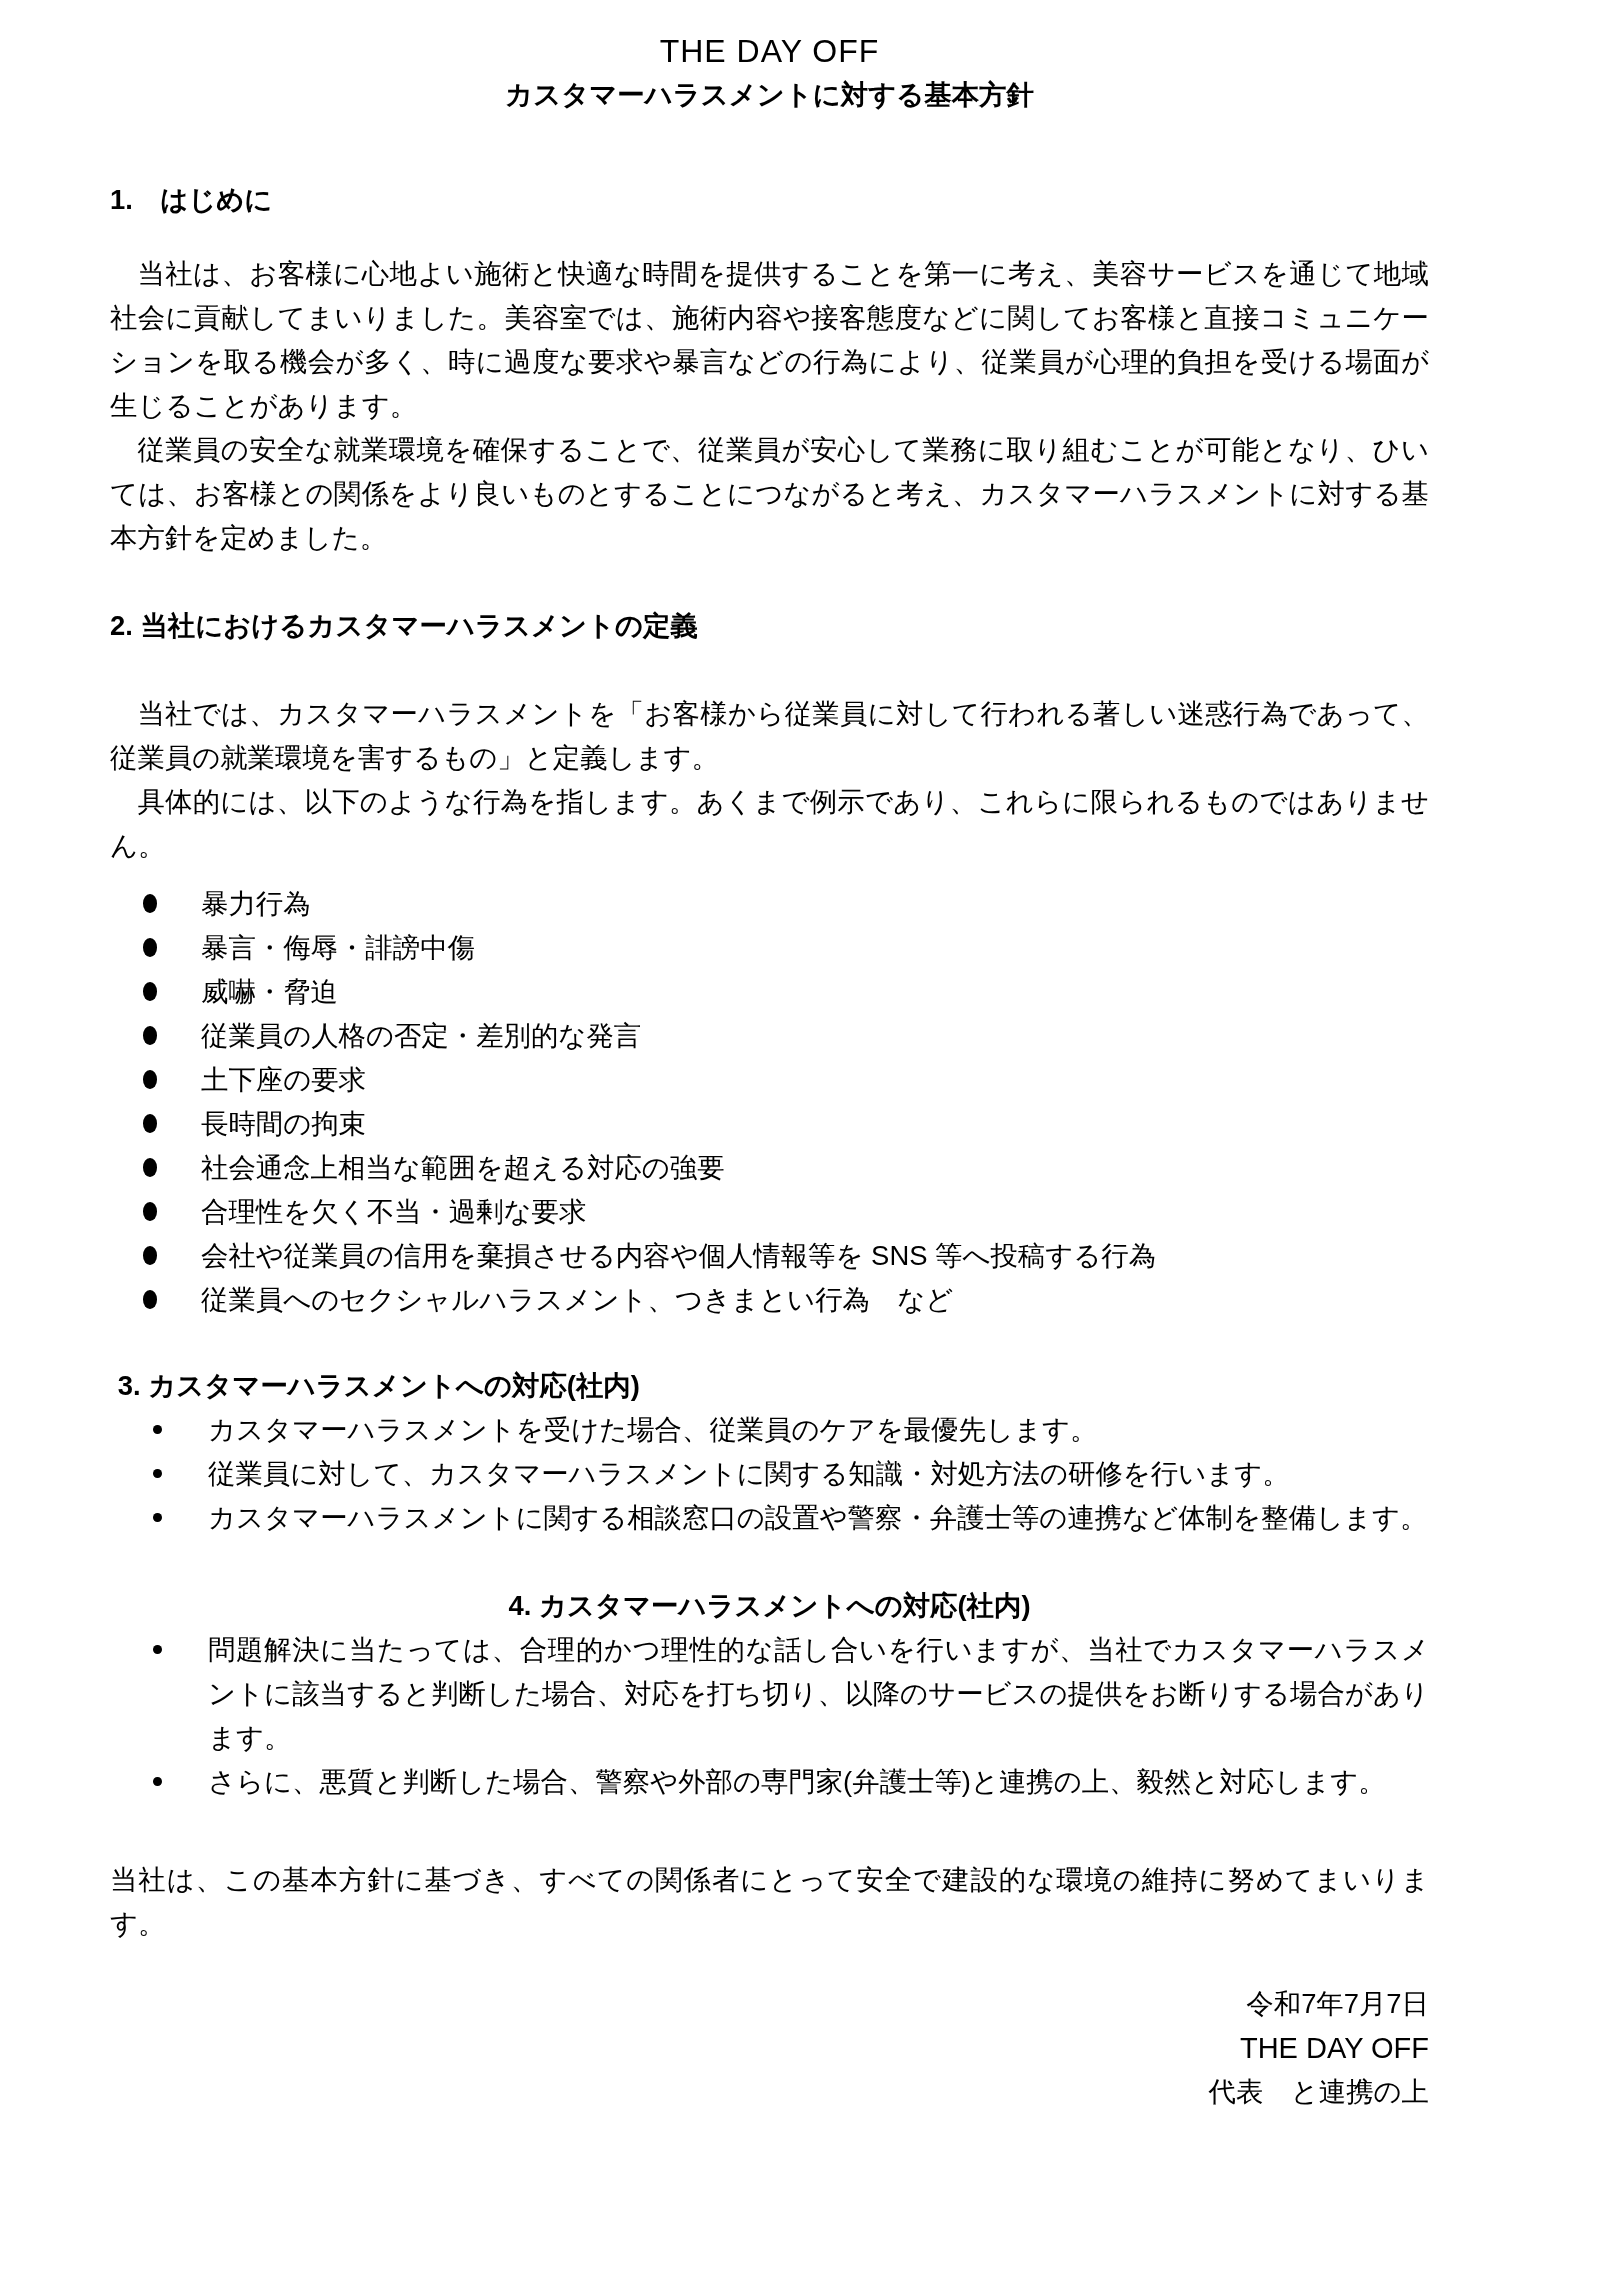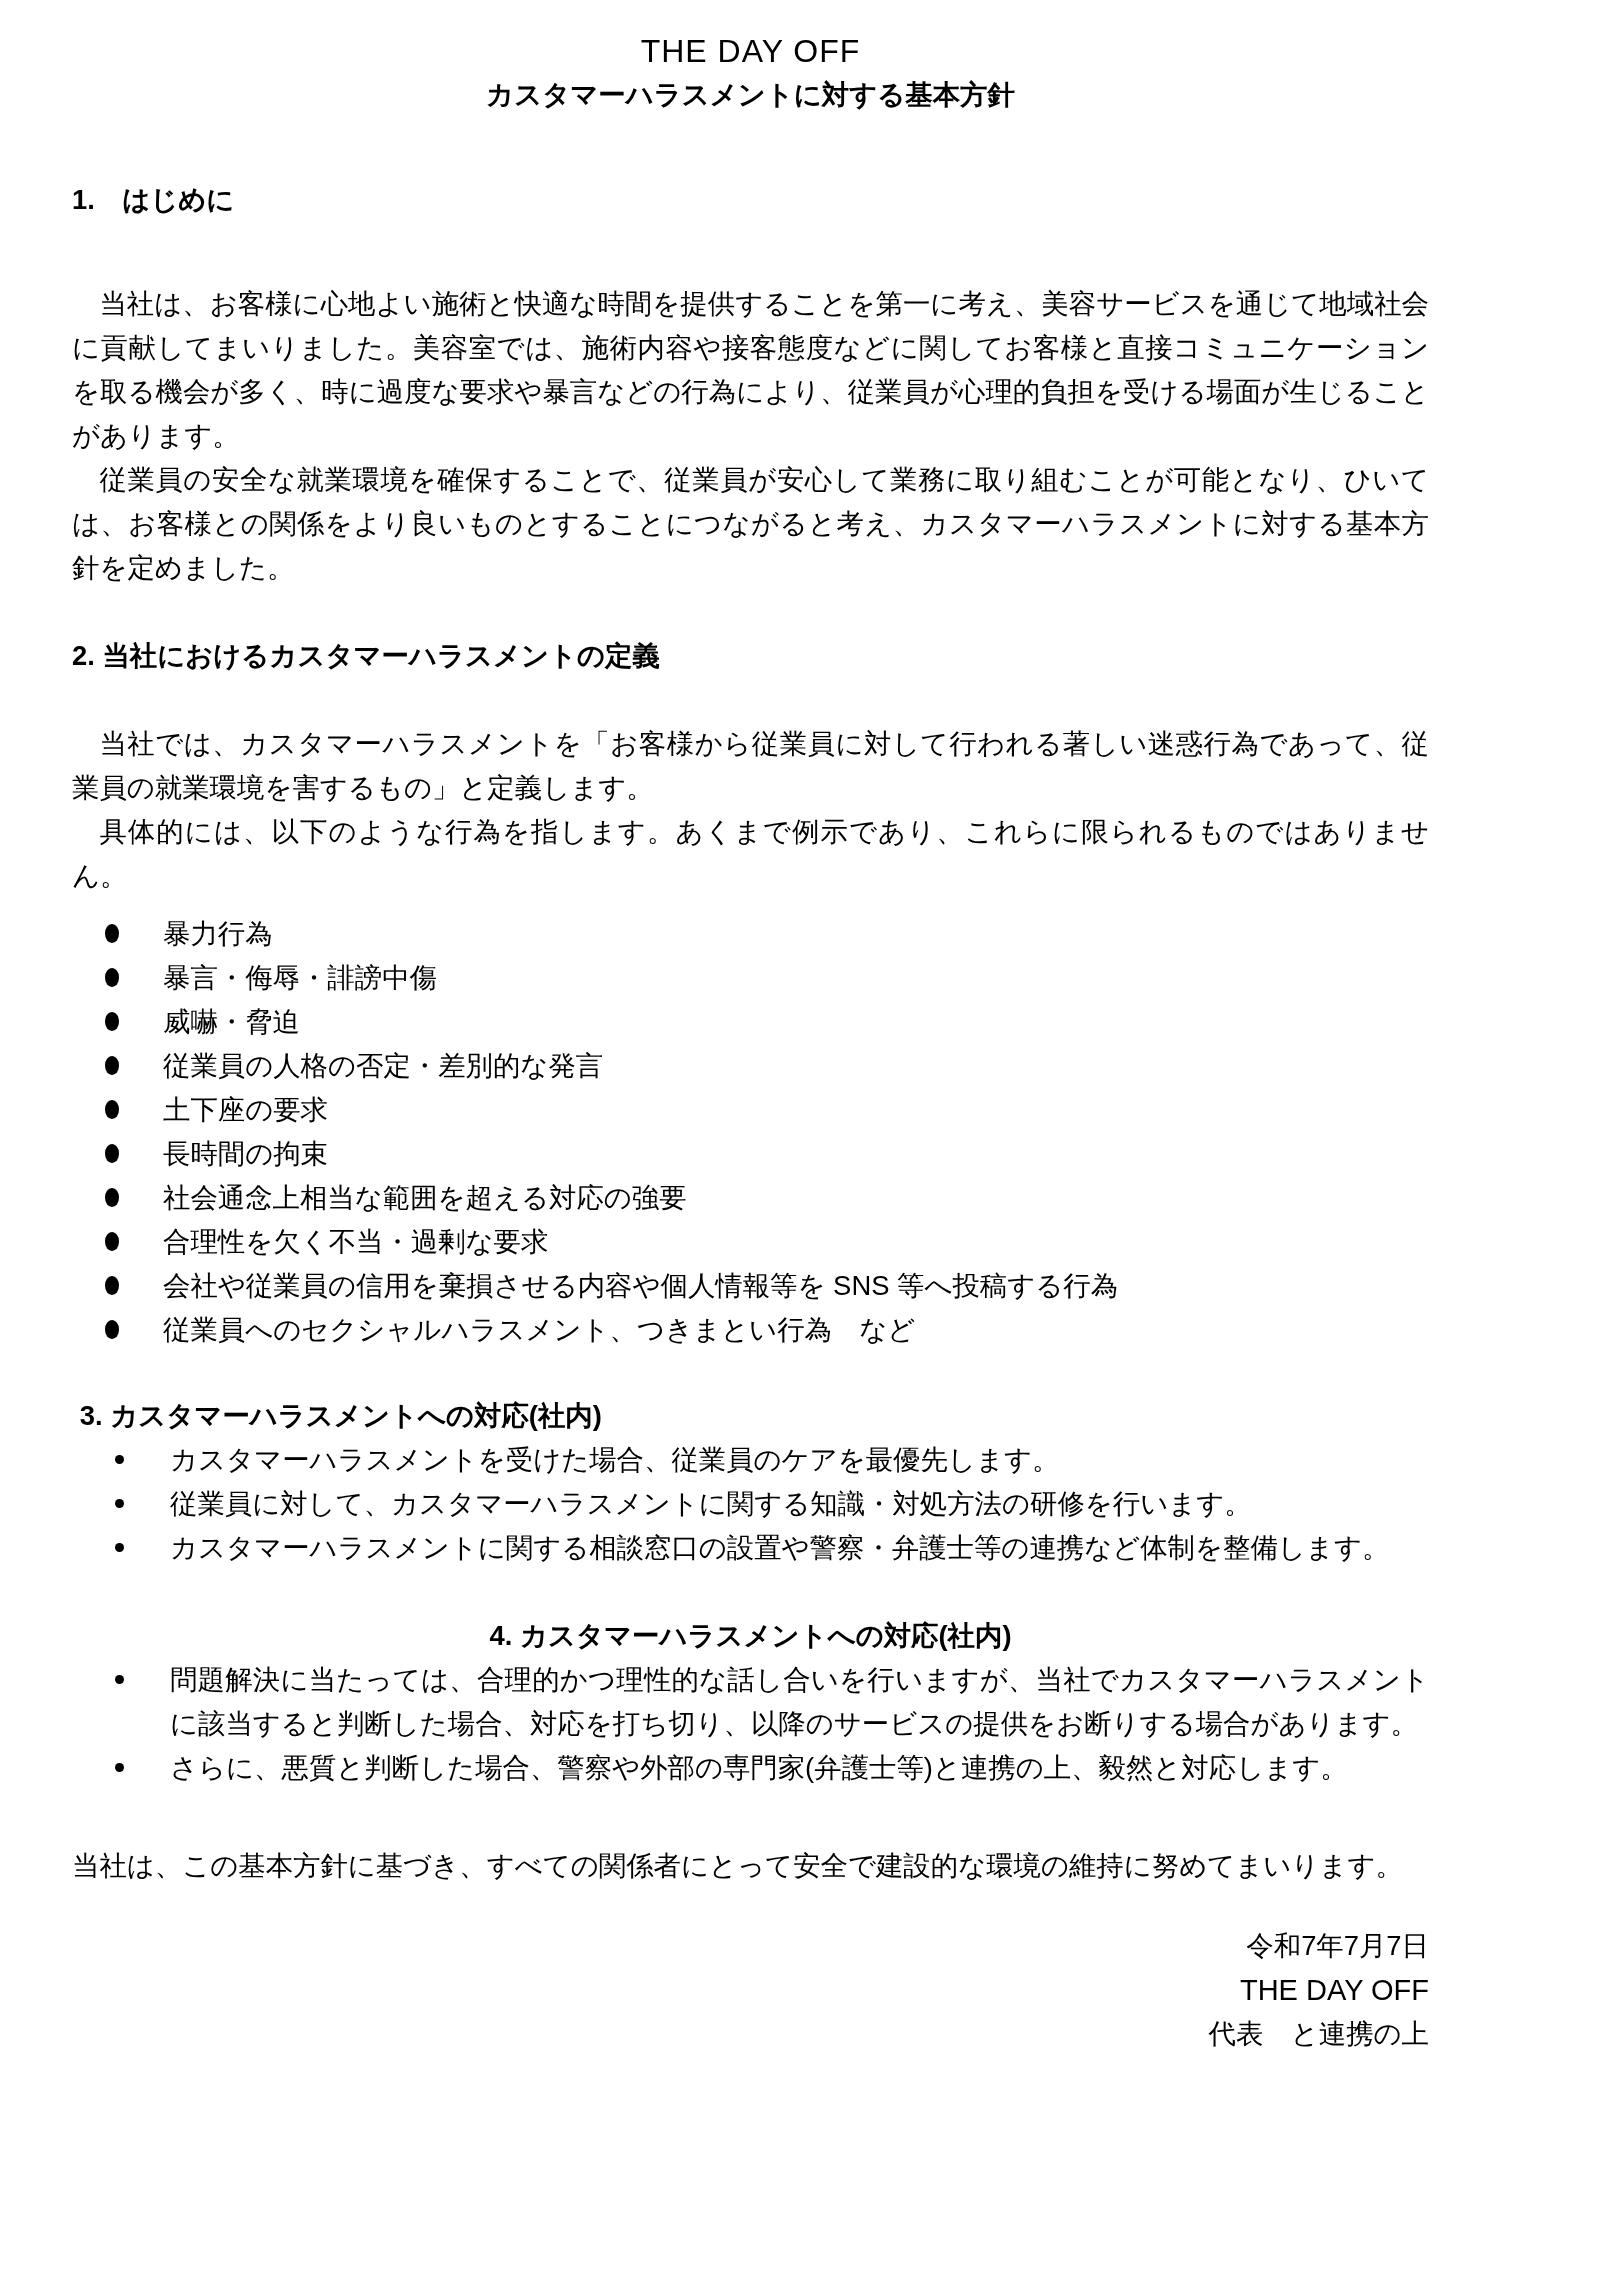--- a/index.html
+++ b/index.html
@@ -10,21 +10,21 @@
   .page {
     position: relative;
     width: 1621px;
     height: 2293px;
     box-sizing: border-box;
     background: #ffffff;
     color: #000000;
     font-family: "Liberation Sans", "DejaVu Sans", sans-serif;
     font-size: 27.4px;
     line-height: 44px;
-    padding: 29px 192px 0 72px;
+    padding: 29px 192px 0 110px;
     overflow: hidden;
     border-radius: 20px;
   }
   .title-block { text-align: center; }
   .doc-title {
     font-size: 32px;
     line-height: 44px;
     font-weight: 400;
     letter-spacing: 1px;
   }
@@ -40,21 +40,21 @@
   }
   .h1-sec { margin-top: 61px; }
   .h2-sec { margin-top: 44px; }
   .h3-sec { margin-top: 42px; padding-left: 7.8px; }
   .h4-sec { margin-top: 44px; text-align: center; }
   .para {
     margin: 0;
     text-align: justify;
     text-indent: 1em;
   }
-  .para-first { margin-top: 60px; }
+  .para-first { margin-top: 30px; }
   .def-para-first { margin-top: 44px; }
   ul.doc-list {
     list-style: none;
     margin: 0;
     padding: 0;
   }
   ul.circle-list { margin-top: 13.7px; }
   ul.circle-list li {
     position: relative;
     padding-left: 91px;

